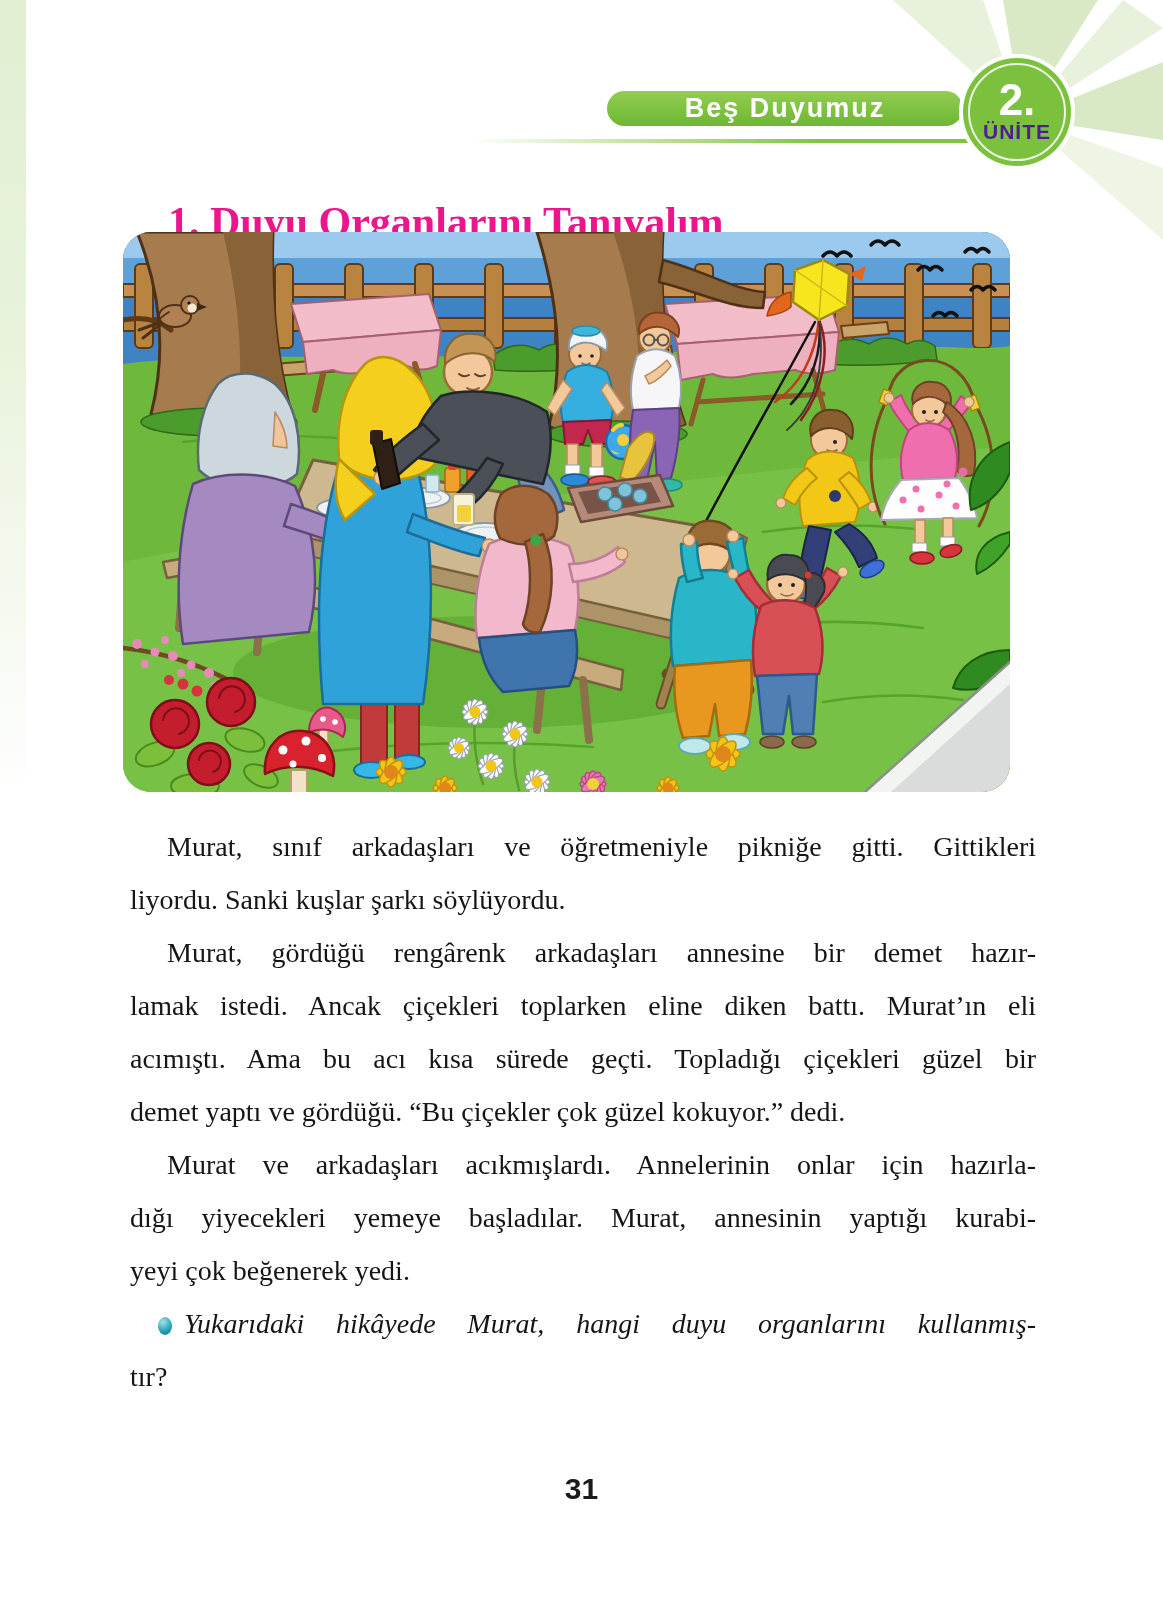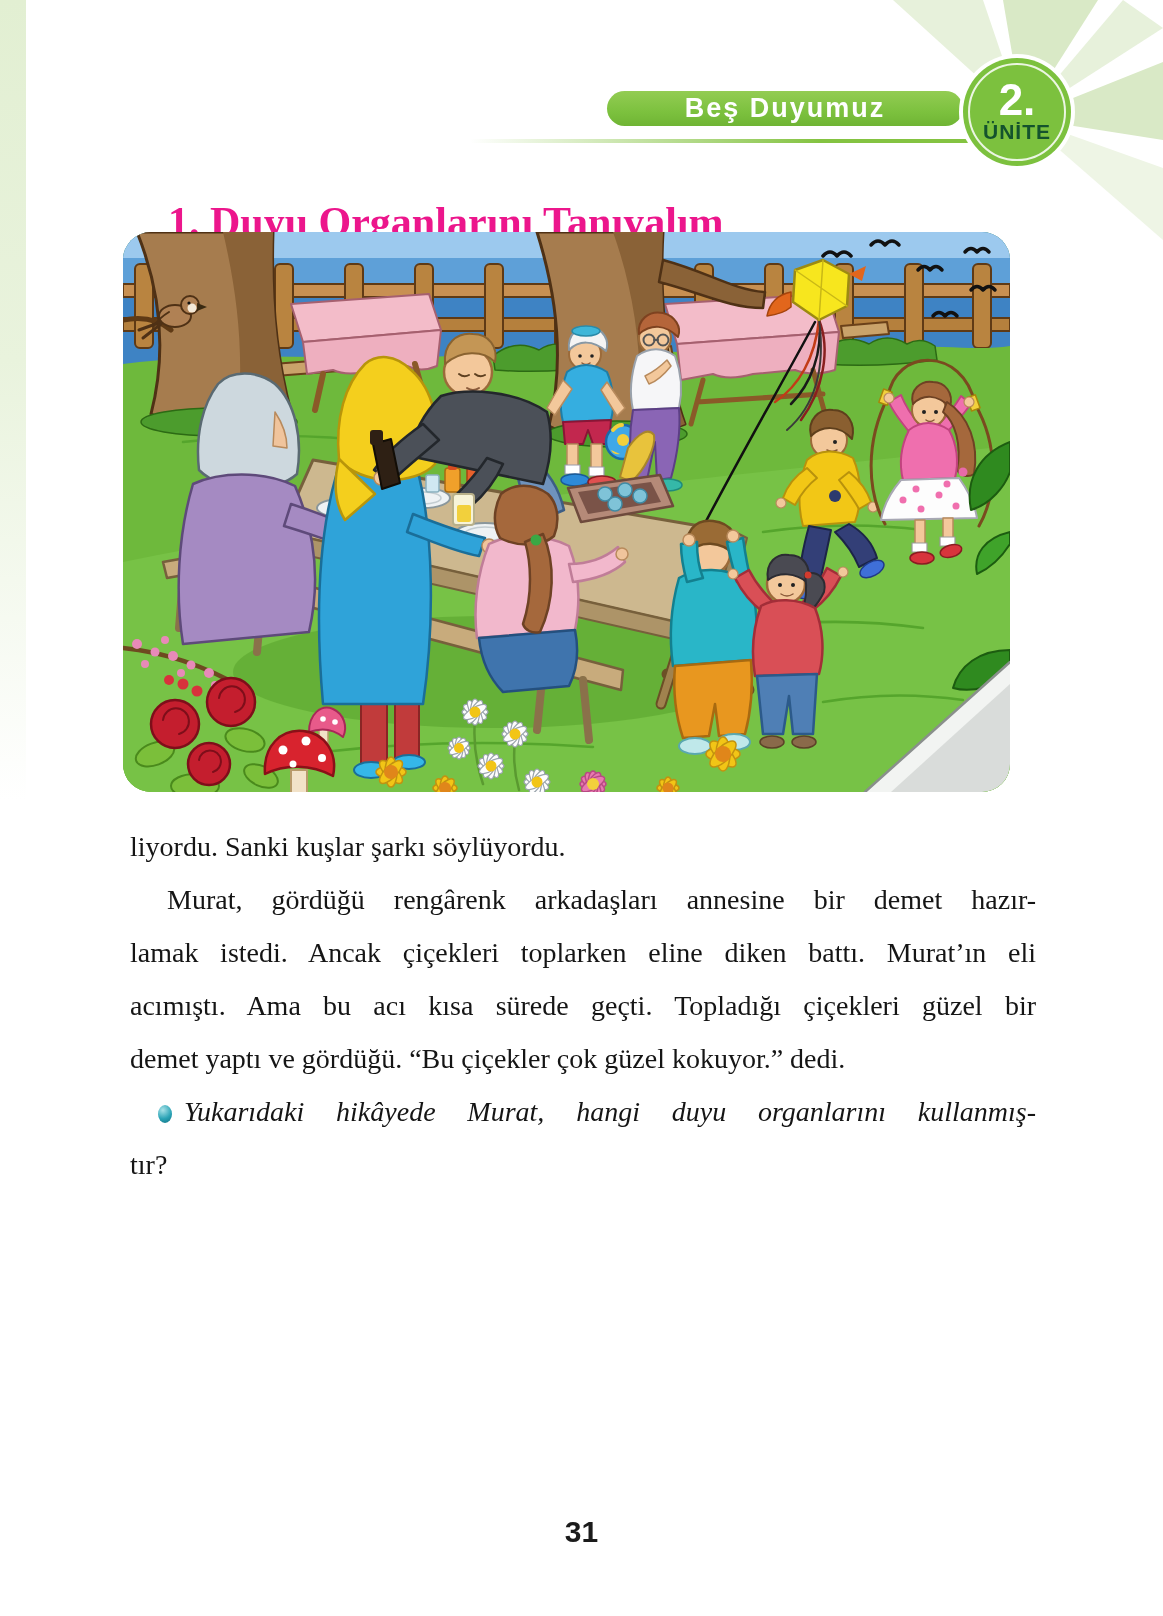--- a/index.html
+++ b/index.html
@@ -21,39 +21,39 @@
   .banner span{font-family:"Liberation Sans",sans-serif;font-weight:bold;font-size:27px;
     color:#fff;letter-spacing:2px;}
   .badge{position:absolute;left:963px;top:58px;width:108px;height:108px;border-radius:50%;
     background:#7cc13e;box-shadow:0 0 0 4px #fff;display:flex;flex-direction:column;
     align-items:center;justify-content:center;z-index:3;}
   .badge::before{content:"";position:absolute;left:5px;top:5px;right:5px;bottom:5px;
     border:2px solid rgba(255,255,255,.85);border-radius:50%;}
   .badge .num{font-family:"Liberation Sans",sans-serif;font-weight:bold;font-size:44px;
     color:#fff;line-height:40px;}
   .badge .lbl{font-family:"Liberation Sans",sans-serif;font-weight:bold;font-size:21px;
-    color:#14532d;letter-spacing:1px;line-height:24px;text-align:center;}
+    color:#4c1d95;letter-spacing:1px;line-height:24px;text-align:center;}
   
   .heading{position:absolute;left:168px;top:170px;font-size:42px;font-weight:bold;
     color:#ec168c;font-family:"Liberation Serif",serif;}
   
   .illustration{position:absolute;left:123px;top:232px;width:887px;height:560px;
     border-radius:28px;overflow:hidden;background:#6eb93c;}
   .illustration svg{display:block;}
   
   .text-block{position:absolute;left:130px;top:820px;width:906px;font-size:28px;}
   .line{height:53px;line-height:53px;overflow:hidden;white-space:normal;}
   .line.j{text-align:justify;text-align-last:justify;}
   .line.ind{padding-left:37px;}
   .line.bq{padding-left:28px;font-style:italic;}
   .bullet{display:inline-block;width:14px;height:18px;border-radius:50%;
     background:radial-gradient(circle at 35% 28%,#a8e2e8,#2aa3b6 55%,#116e80);
     margin:0 12px -2px 0;vertical-align:baseline;}
   .page-num{position:absolute;left:0;top:1472px;width:1163px;text-align:center;
-    font-family:"Liberation Sans",sans-serif;font-weight:bold;font-size:30px;color:#1b1b1b;margin-top:43px;}
+    font-family:"Liberation Sans",sans-serif;font-weight:bold;font-size:30px;color:#1b1b1b;}
   #scene path,#scene rect,#scene ellipse,#scene circle,#scene polygon{stroke-linejoin:round;stroke-linecap:round;}
 </style>
 </head>
 <body>
 
 <div class="page">
 
   <div class="left-strip-cut"></div>
   <div class="left-strip"></div>
 
@@ -556,28 +556,34 @@
       <g>
         <polygon points="742,560 887,430 887,560" fill="#d9dcda"></polygon>
         <polygon points="742,560 887,430 887,452 768,560" fill="#f2f4f2"></polygon>
         <path d="M742,560 L887,430" stroke="#8a8f8c" stroke-width="2.5"></path>
       </g>
     </svg>
   </div>
 
   <div class="text-block">
       <div>
+        <div class="line j ind">Murat, sınıf arkadaşları ve öğretmeniyle pikniğe gitti. Gittikleri</div>
         <div class="line">liyordu. Sanki kuşlar şarkı söylüyordu.</div>
       </div>
       <div>
         <div class="line j ind">Murat, gördüğü rengârenk arkadaşları annesine bir demet hazır-</div>
         <div class="line j">lamak istedi. Ancak çiçekleri toplarken eline diken battı. Murat’ın eli</div>
         <div class="line j">acımıştı. Ama bu acı kısa sürede geçti. Topladığı çiçekleri güzel bir</div>
         <div class="line">demet yaptı ve gördüğü. “Bu çiçekler çok güzel kokuyor.” dedi.</div>
       </div>
       <div>
+        <div class="line j ind">Murat ve arkadaşları acıkmışlardı. Annelerinin onlar için hazırla-</div>
+        <div class="line j">dığı yiyecekleri yemeye başladılar. Murat, annesinin yaptığı kurabi-</div>
+        <div class="line">yeyi çok beğenerek yedi.</div>
+      </div>
+      <div>
         <div class="line j bq"><span class="bullet"></span>Yukarıdaki hikâyede Murat, hangi duyu organlarını kullanmış-</div>
         <div class="line">tır?</div>
       </div>
     </div>
 
   <div class="page-num">31</div>
 </div>
 
 </body></html>

